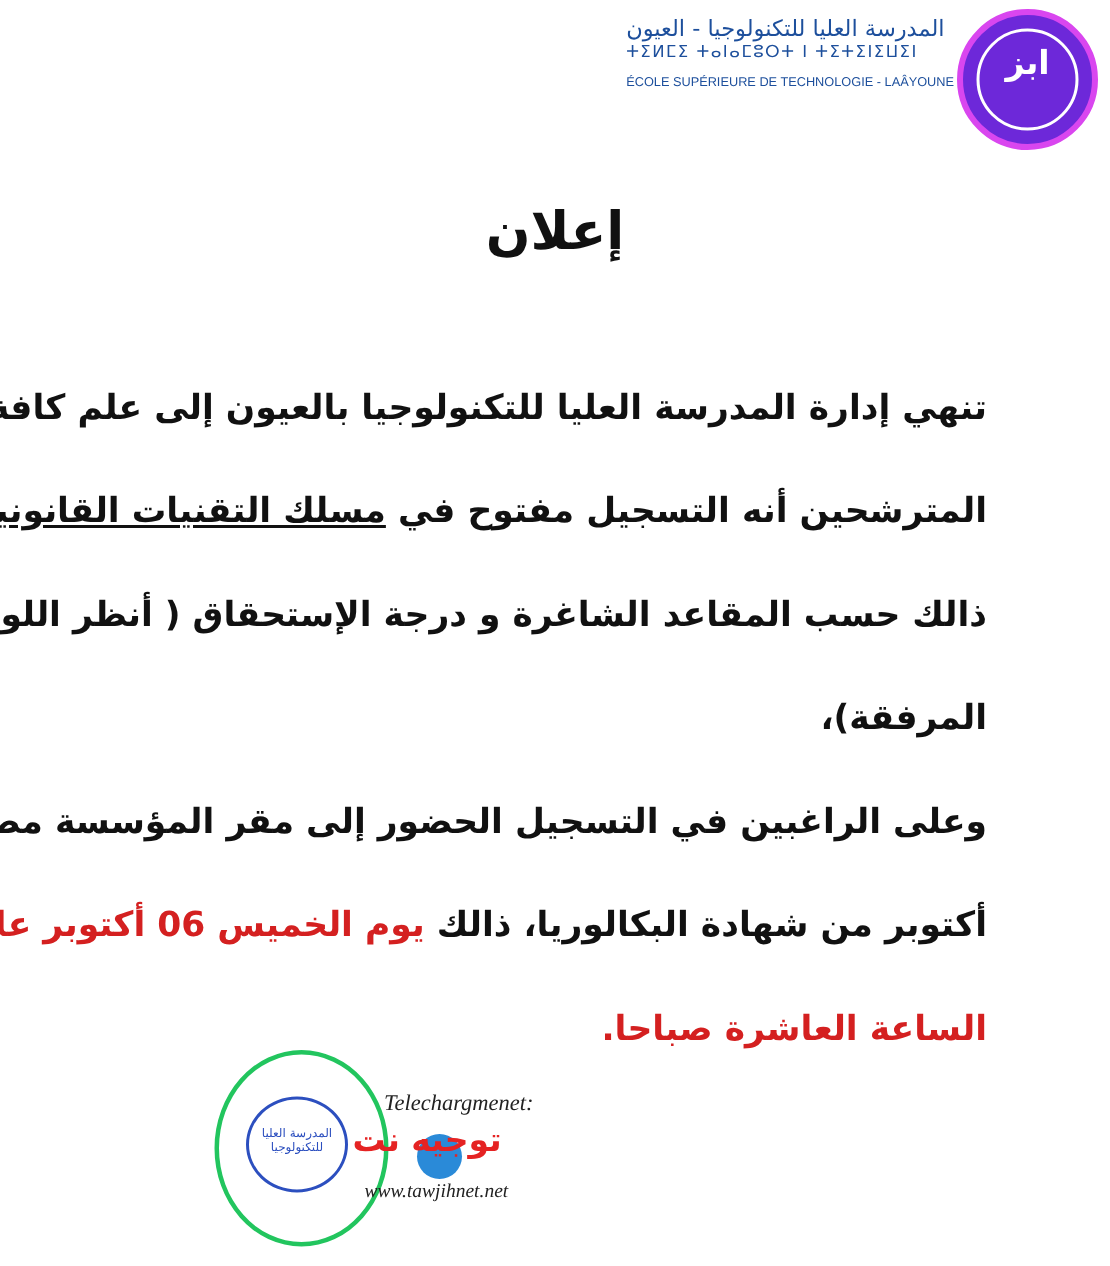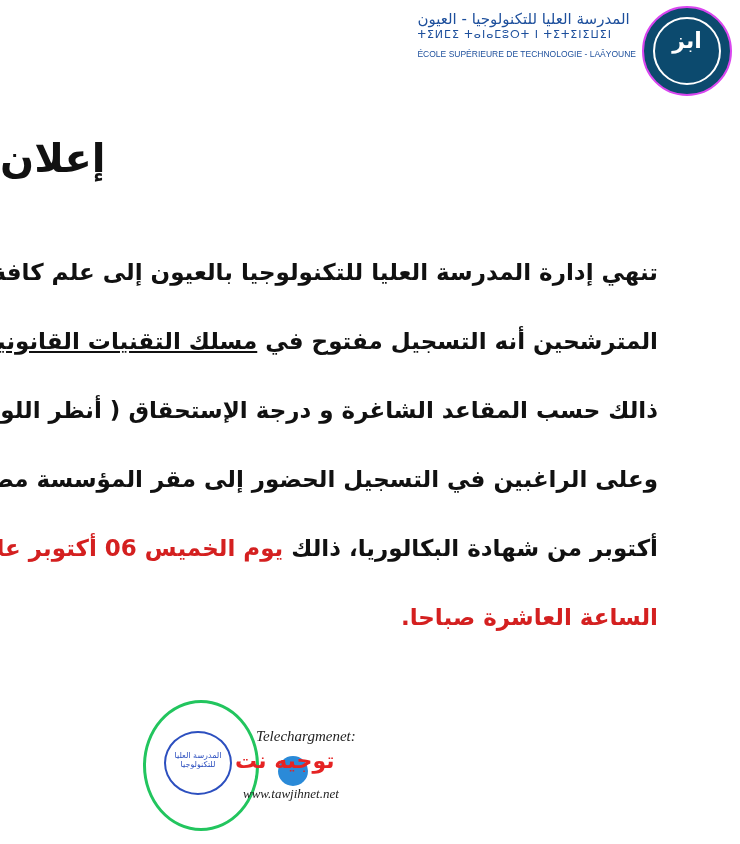--- a/index.html
+++ b/index.html
@@ -1,29 +1,29 @@
 <!DOCTYPE html>
 <html><head>
 <meta charset="utf-8">
 <style>
   html, body { margin:0; padding:0; background:#ffffff; }
   body { width:740px; height:844px; position:relative; overflow:hidden;
          font-family:"DejaVu Sans", sans-serif; color:#111; }
   .header { position:absolute; top:0; left:420px; width:320px; height:100px; }
   .logo-seal { position:absolute; right:8px; top:6px; width:86px; height:86px; border-radius:50%;
-               background:#0c4a6e; border:2px solid #d946ef; }
+               background:#6d28d9; border:4px solid #d946ef; }
   .logo-seal .inner { position:absolute; left:9px; top:9px; width:64px; height:64px; border-radius:50%;
                border:2px solid #fff; }
   .logo-seal .glyph { position:absolute; left:0; right:0; top:20px; text-align:center; color:#fff;
                font-size:22px; font-weight:bold; }
   .school { position:absolute; right:104px; top:10px; text-align:left; color:#1d4f9c; }
   .school .ar { font-size:15px; white-space:nowrap; }
   .school .tf { font-size:11px; margin-top:0; letter-spacing:1px; white-space:nowrap; }
   .school .fr { font-size:8.5px; margin-top:8px; white-space:nowrap; font-family:"Liberation Sans", sans-serif; }
-  .title { position:absolute; top:135px; left:0; width:740px; font-size:40px; font-weight:bold; }
+  .title { position:absolute; top:135px; left:0; width:740px; text-align:center; font-size:35px; font-weight:bold; }
   .body { position:absolute; top:238px; left:22px; width:636px; direction:rtl; text-align:justify;
           font-size:23px; font-weight:bold; }
   .line { height:69px; line-height:69px; white-space:nowrap; }
   .u { text-decoration:underline; }
   .red { color:#d42020; }
   .stamp { position:absolute; left:143px; top:700px; width:110px; height:125px; border-radius:50%;
            border:3px solid #22c55e; }
   .stamp .inner { position:absolute; left:18px; top:28px; width:68px; height:64px; border-radius:50%;
            border:2px solid #2c4fbf; color:#2c4fbf; font-size:8px; text-align:center; padding-top:18px; box-sizing:border-box; direction:rtl;}
   .wm-top { position:absolute; left:256px; top:728px; font-family:"Liberation Serif", serif; font-style:italic; font-size:15px; color:#222; }
@@ -45,20 +45,21 @@
     <div class="glyph">ابز</div>
   </div>
 </div>
 
 <div class="title">إعلان</div>
 
 <div class="body">
   <div class="line">تنهي إدارة المدرسة العليا للتكنولوجيا بالعيون إلى علم كافة</div>
   <div class="line"><span>المترشحين أنه التسجيل مفتوح في </span><span class="u">مسلك التقنيات القانونية</span></div>
   <div class="line">ذالك حسب المقاعد الشاغرة و درجة الإستحقاق ( أنظر اللوائح</div>
+  <div class="line">المرفقة)،</div>
   <div class="line">وعلى الراغبين في التسجيل الحضور إلى مقر المؤسسة مصحوبين</div>
   <div class="line"><span>أكتوبر من شهادة البكالوريا، ذالك </span><span class="red">يوم الخميس 06 أكتوبر على</span></div>
   <div class="line red">الساعة العاشرة صباحا.</div>
 </div>
 
 <div class="stamp">
   <div class="inner">المدرسة العليا للتكنولوجيا</div>
 </div>
 
 <div class="wm-top">Telechargmenet:</div>

